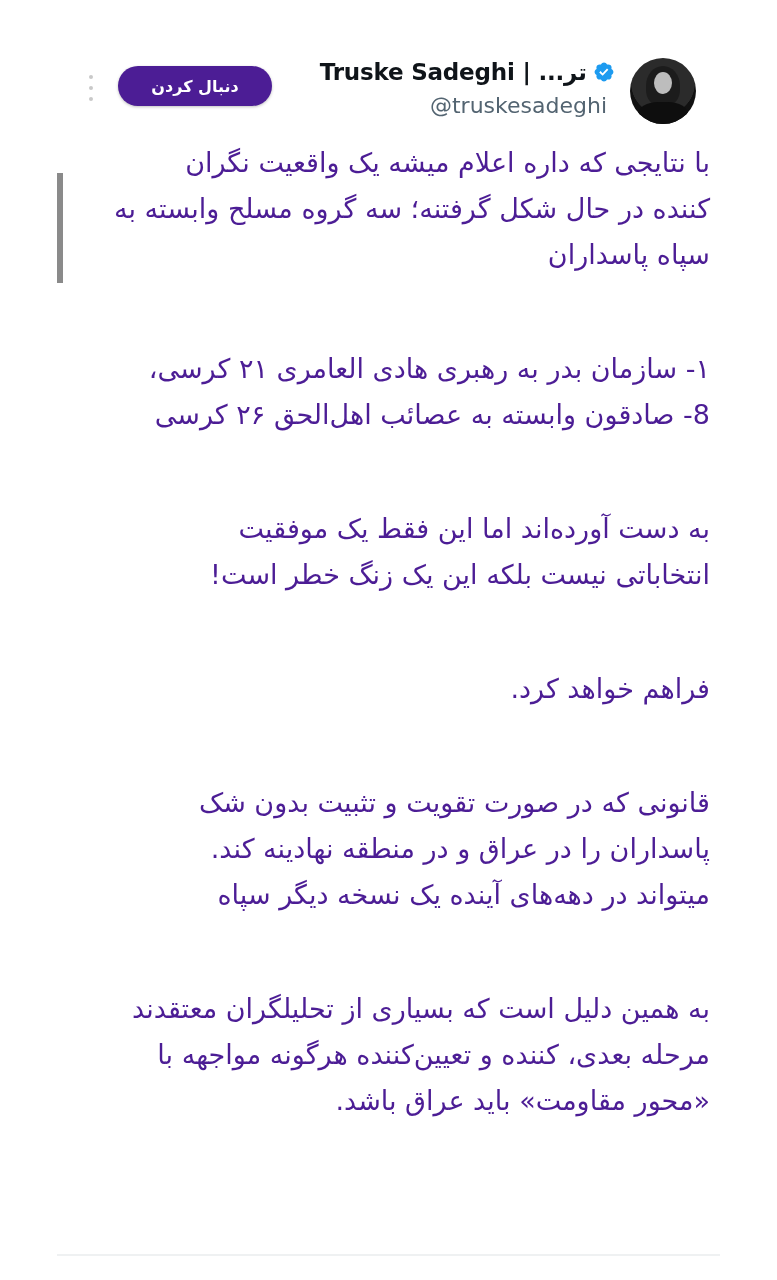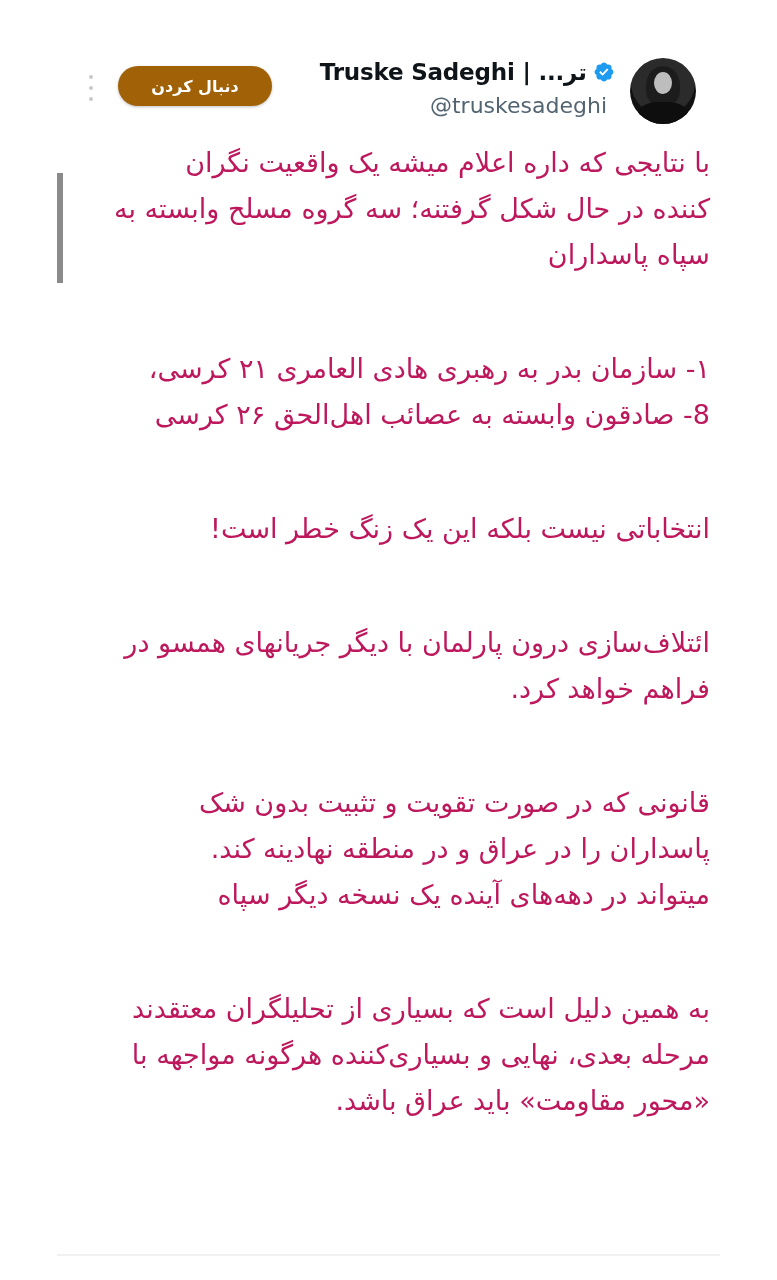--- a/index.html
+++ b/index.html
@@ -90,21 +90,21 @@
       color: #536471;
       direction: ltr;
     }
     .follow-btn {
       position: absolute;
       left: 58px;
       top: 11px;
       width: 154px;
       height: 40px;
       border-radius: 20px;
-      background: #a16207;
+      background: #4c1d95;
       color: #ffffff;
       font-family: "DejaVu Sans", sans-serif;
       font-weight: bold;
       font-size: 16px;
       display: flex;
       align-items: center;
       justify-content: center;
       direction: rtl;
       box-shadow: 0 1px 3px rgba(0,0,0,0.25);
     }
@@ -137,21 +137,21 @@
     .tweet-body {
       position: absolute;
       top: 140px;
       left: 70px;
       width: 640px;
       direction: rtl;
       text-align: right;
       font-family: "DejaVu Sans", sans-serif;
       font-size: 27px;
       line-height: 46px;
-      color: #be185d;
+      color: #4c1d95;
     }
     .para {
       margin: 0;
     }
     .para + .para {
       margin-top: 68px;
     }
     .line {
       display: block;
       white-space: nowrap;
@@ -200,31 +200,31 @@
   <p class="para">
     <span class="line">با نتایجی که داره اعلام میشه یک واقعیت نگران</span>
     <span class="line">کننده در حال شکل گرفتنه؛ سه گروه مسلح وابسته به</span>
     <span class="line">سپاه پاسداران</span>
   </p>
   <p class="para">
     <span class="line">۱- سازمان بدر به رهبری هادی العامری ۲۱ کرسی،</span>
     <span class="line">8- صادقون وابسته به عصائب اهل‌الحق ۲۶ کرسی</span>
   </p>
   <p class="para">
+    <span class="line">به دست آورده‌اند اما این فقط یک موفقیت</span>
     <span class="line">انتخاباتی نیست بلکه این یک زنگ خطر است!</span>
   </p>
   <p class="para">
-    <span class="line">ائتلاف‌سازی درون پارلمان با دیگر جریانهای همسو در</span>
     <span class="line">فراهم خواهد کرد.</span>
   </p>
   <p class="para">
     <span class="line">قانونی که در صورت تقویت و تثبیت بدون شک</span>
     <span class="line">پاسداران را در عراق و در منطقه نهادینه کند.</span>
     <span class="line">میتواند در دهه‌های آینده یک نسخه دیگر سپاه</span>
   </p>
   <p class="para">
     <span class="line">به همین دلیل است که بسیاری از تحلیلگران معتقدند</span>
-    <span class="line">مرحله بعدی، نهایی و بسیاری‌کننده هرگونه مواجهه با</span>
+    <span class="line">مرحله بعدی، کننده و تعیین‌کننده هرگونه مواجهه با</span>
     <span class="line">«محور مقاومت» باید عراق باشد.</span>
   </p>
 </div>
 
 <div class="divider"></div>
 
 </body></html>

